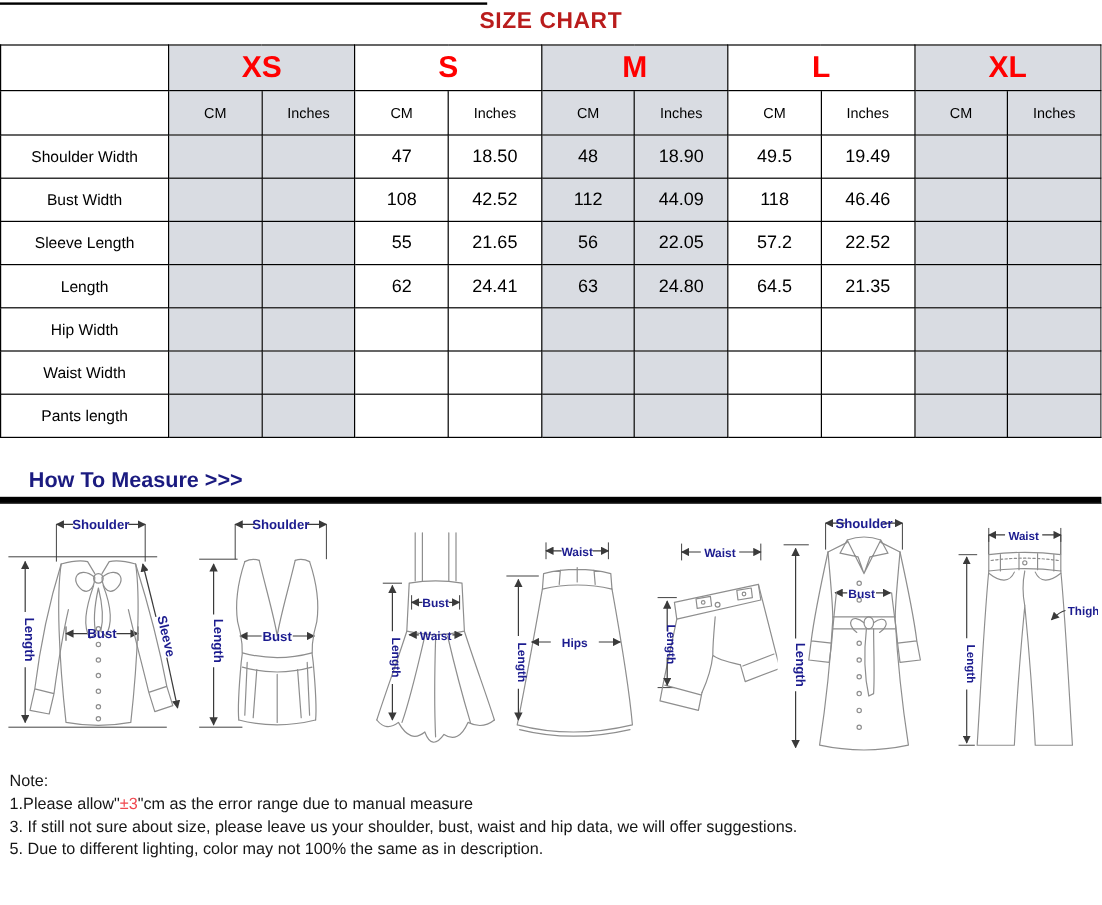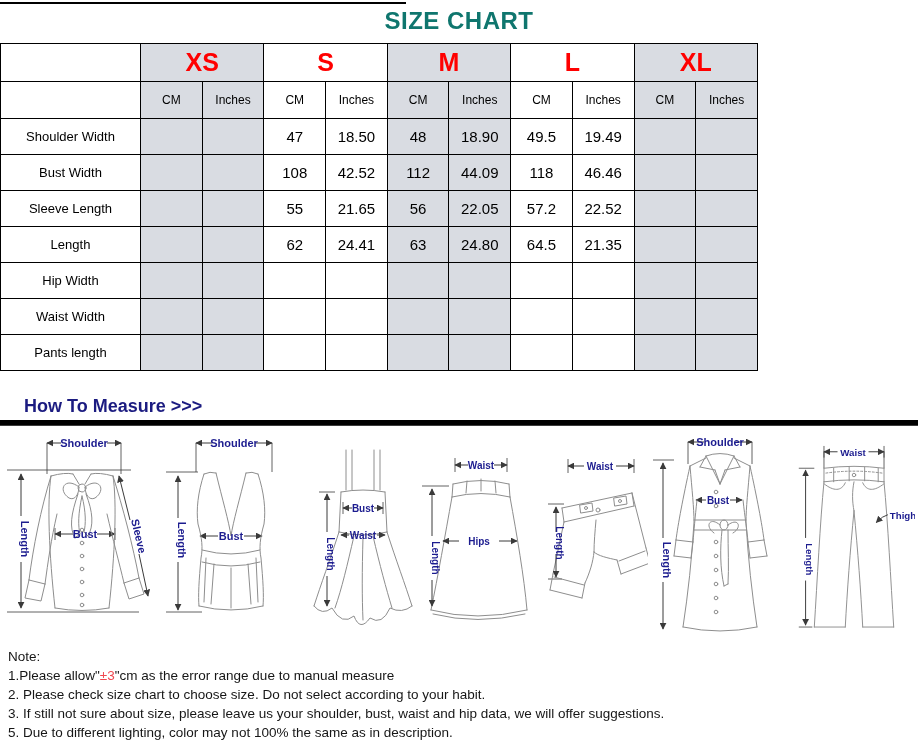--- a/index.html
+++ b/index.html
@@ -1,21 +1,21 @@
 <!DOCTYPE html>
 <html><head>
 <meta charset="utf-8">
 <style>
   html,body{margin:0;padding:0;background:#fff;}
   body{width:918px;height:754px;position:relative;overflow:hidden;
        font-family:"Liberation Sans",sans-serif;color:#111;}
   .topline{position:absolute;top:2px;left:0;width:406px;height:2px;background:#000;}
   .page-title{margin:0;padding:7px 0 8px;text-align:center;
-              font-size:24px;font-weight:bold;letter-spacing:.5px;color:#0f766e;}
-  table.size-table{width:758px;border-collapse:collapse;table-layout:fixed;}
+              font-size:19px;font-weight:bold;letter-spacing:.5px;color:#b91c1c;}
+  table.size-table{width:918px;border-collapse:collapse;table-layout:fixed;}
   .size-table td,.size-table th{border:1px solid #000;text-align:center;
       vertical-align:middle;padding:0;overflow:hidden;white-space:nowrap;}
   col.label-col{width:140px;}
   .size-row th{height:37px;font-size:25px;font-weight:bold;color:#ff0000;}
   .unit-row td{height:36px;font-size:12px;font-weight:normal;color:#000;}
   .data-row td{height:35px;font-size:15px;color:#000;}
   .data-row td.rowlabel{font-size:13px;}
   .shade{background:#d9dce2;}
   .measure-head{margin:25px 0 3px 24px;font-size:18px;font-weight:bold;color:#1b1b80;}
   .divider{height:5px;background:#000;border-bottom:1px solid #3c3c3c;}
@@ -355,16 +355,15 @@
     <text class="s10" x="62" y="19">Waist</text>
     <text class="s10" x="13" y="126" transform="rotate(90 13 126)">Length</text>
     <text class="s10 start" x="100" y="84">Thigh</text>
   </svg>
 
 </div>
 
 <div class="notes">
   <div>Note:</div>
   <div><span>1.Please allow"</span><span class="red">±3</span><span>"cm as the error range due to manual measure</span></div>
-  <div>2. Please check size chart to choose size. Do not select according to your habit.</div>
   <div>3. If still not sure about size, please leave us your shoulder, bust, waist and hip data, we will offer suggestions.</div>
   <div>5. Due to different lighting, color may not 100% the same as in description.</div>
 </div>
 
 </body></html>

